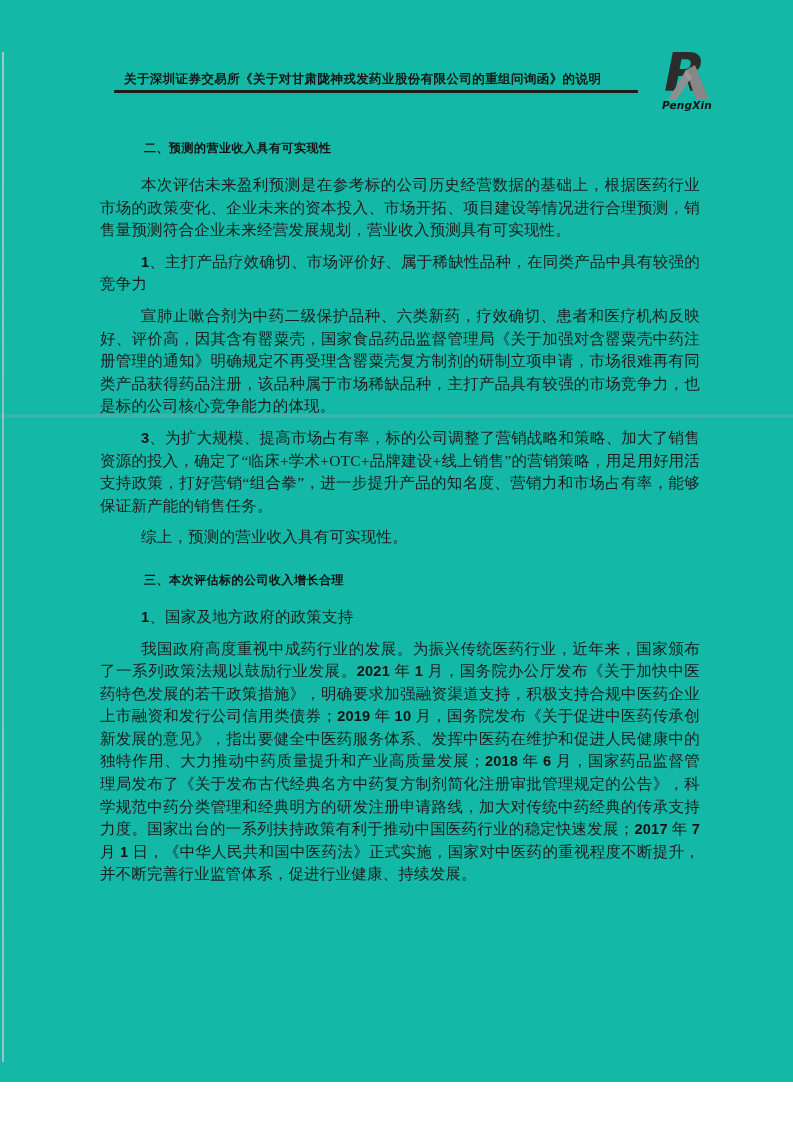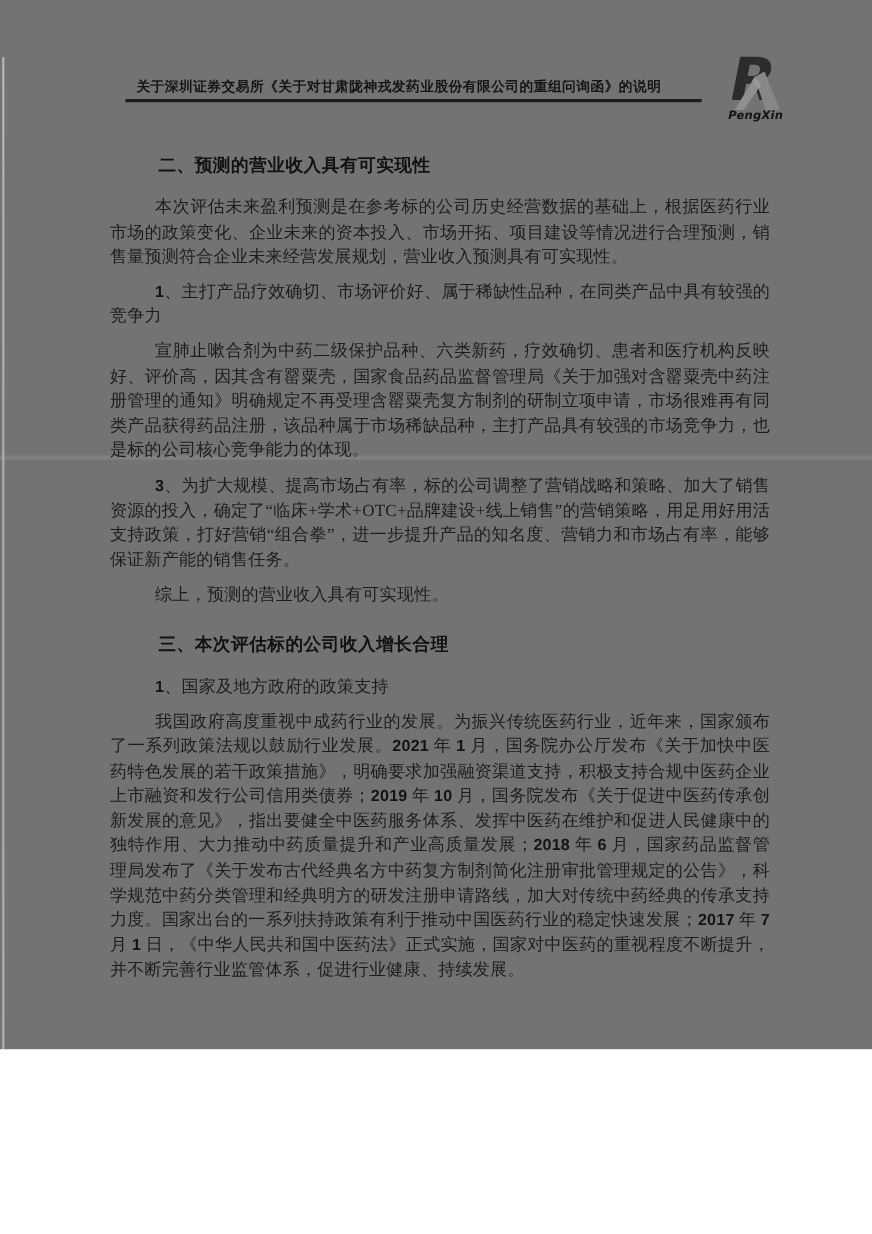--- a/index.html
+++ b/index.html
@@ -1,19 +1,19 @@
 <!DOCTYPE html>
 <html lang="zh"><head>
 <meta charset="utf-8">
 <style>
   html,body{margin:0;padding:0;background:#ffffff;}
   .page{
     position:relative;
-    width:793px;height:954px;
-    background:#737373;
+    width:793px;height:1082px;
+    background:#14b8a6;
     overflow:hidden;
     font-family:"Liberation Serif","DejaVu Serif",serif;
     color:#1d1d1d;
   }
   
   .scan-edge{
     position:absolute;left:2px;top:52px;width:2px;height:1010px;
     background:linear-gradient(#d9d9d9,#c9c9c9 40%,#d5d0cc);
     opacity:.65;
   }
@@ -44,21 +44,21 @@
     white-space:nowrap;
   }
   
   .doc-body{
     position:absolute;left:100px;top:128px;width:600px;
   }
   .doc-body h2{
     margin:12px 0 17px;
     padding-left:44px;
     font-family:Liberation Serif, serif;
-    font-size:16px;font-weight:bold;color:#111;
+    font-size:12px;font-weight:bold;color:#111;
     letter-spacing:.5px;
   }
   .doc-body h2.sec3{margin-top:23px;}
   .doc-body p{
     margin:0 0 9px;
     font-size:15.5px;line-height:22.6px;
     text-align:justify;text-indent:41px;
     letter-spacing:.2px;
     color:#1d1d1d;
   }

